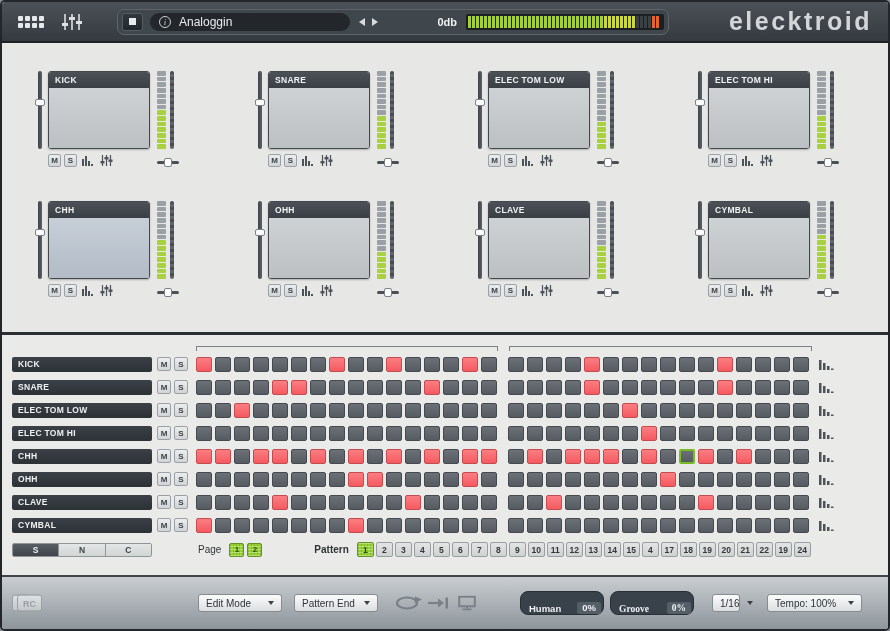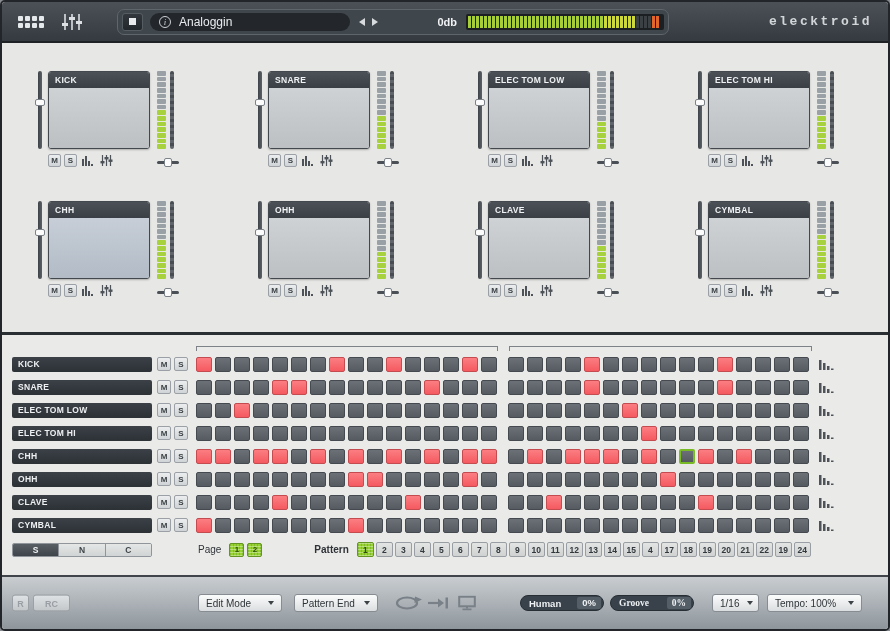--- a/index.html
+++ b/index.html
@@ -25,21 +25,21 @@
                font-family:"Liberation Serif", serif; }
   .arrows { display:flex; gap:7px; margin-left:2px; }
   .tri-left  { width:0; height:0; border-top:4px solid transparent; border-bottom:4px solid transparent; border-right:6px solid #d8dbde; cursor:pointer; }
   .tri-right { width:0; height:0; border-top:4px solid transparent; border-bottom:4px solid transparent; border-left:6px solid #d8dbde; cursor:pointer; }
   .db { margin-left:auto; color:#f0f2f4; font-size:11px; font-weight:bold; padding-right:2px; }
   .hdr-meter { width:198px; height:16px; background:#1b1f22; border-radius:2px; padding:2px;
                display:flex; gap:1px; align-items:stretch; }
   .hdr-meter .seg { width:3px; }
   .seg-g { background:#a6ce3a; } .seg-y { background:#ccd83e; }
   .seg-o { background:#3a4044; } .seg-r { background:#e2662c; }
-  .logo { margin-left:auto; color:#d2d6d9; font-size:13px; font-weight:bold; letter-spacing:2.5px;font-family:Liberation Mono, monospace; }
+  .logo { margin-left:auto; color:#d2d6d9; font-size:25px; font-weight:bold; letter-spacing:2.5px; }
 
   
   .pads-section { flex:0 0 289px; background:#e7e7e5; padding:28px 0 0 33px; }
   #pads-grid { display:grid; grid-template-columns:repeat(4,170px); column-gap:50px; row-gap:30px; }
   .pad-module { display:flex; height:100px; }
   .vslider { width:10px; height:78px; position:relative; margin-right:3px; cursor:pointer; }
   .vslider::before { content:''; position:absolute; left:3px; top:0; bottom:0; width:4px;
                      background:linear-gradient(90deg,#3d4348,#5b6166); border-radius:2px; }
   .vhandle { position:absolute; left:0; top:36%; width:10px; height:7px; background:#fcfcfc;
              border:1px solid #7b8288; border-radius:2px; }
@@ -107,35 +107,35 @@
               cursor:pointer; font-family:"Liberation Sans", sans-serif; }
   .pattern-label { margin-left:52px; font-size:10px; font-weight:bold; color:#2e3338; }
   #pattern-buttons { display:flex; gap:2px; margin-left:8px; }
 
   
   .bottombar { flex:0 0 54px; position:relative; background:linear-gradient(#c9cdd0,#8e969c); border-top:2px solid #3f454a; }
   .bottombar > * { position:absolute; top:50%; transform:translateY(-50%); }
   .rec-btn { width:17px; height:17px; font-size:9px; font-weight:bold; color:#989ea3;
              background:linear-gradient(#dfe2e4,#c3c7ca); border:1px solid #9aa0a5; border-radius:3px;
              padding:0; cursor:pointer; font-family:"Liberation Sans", sans-serif; }
-  #rec { left:10px; } #rec-count { left:31px; width:37px; }
+  #rec { left:10px; } #rec-count { left:15px; width:25px; }
   .select { height:18px; background:linear-gradient(#fbfcfc,#dbdee0); border:1px solid #868c91; border-radius:3px;
             font-size:10px; color:#2f3438; display:flex; align-items:center; padding:0 7px; cursor:pointer; }
   .select .caret { width:0; height:0; border-left:3.5px solid transparent; border-right:3.5px solid transparent;
                    border-top:4.5px solid #3c4246; margin-left:auto; }
   .select span:first-child { margin-right:8px; white-space:nowrap;text-align:right; }
   #edit-mode { left:196px; width:84px; } #pattern-end { left:292px; width:84px; }
   .foot-icon { cursor:pointer; display:flex; }
   #icon-loop { left:392px; } #icon-step { left:426px; } #icon-monitor { left:456px; }
-  .pill { height:16px; border-radius:8px; background:#39424b; border:1px solid #272e34; display:flex; align-items:center; cursor:pointer; }
+  .pill { height:24px; border-radius:8px; background:#39424b; border:1px solid #272e34; display:flex; align-items:flex-end; cursor:pointer; }
   .pill .plabel { color:#eef1f3; font-size:9.5px; font-weight:bold; padding:0 8px; }
   .pill .pvalue { background:#545e67; color:#eef1f3; font-size:9.5px; font-weight:bold; height:12px;
                   line-height:12px; padding:0 5px; border-radius:2px; margin:0 2px 0 auto; }
   #human { left:518px; width:84px; } #groove { left:608px; width:84px;font-family:Liberation Serif, serif; }
-  #resolution { left:710px; width:47px; } #tempo { left:765px; width:95px; }
+  #resolution { left:710px; width:28px; } #tempo { left:765px; width:95px; }
 </style>
 </head>
 <body>
 
 <div class="window">
 
   <header class="topbar">
     <div class="hdr-icons">
       <div class="pads-icon">
         <span></span>

